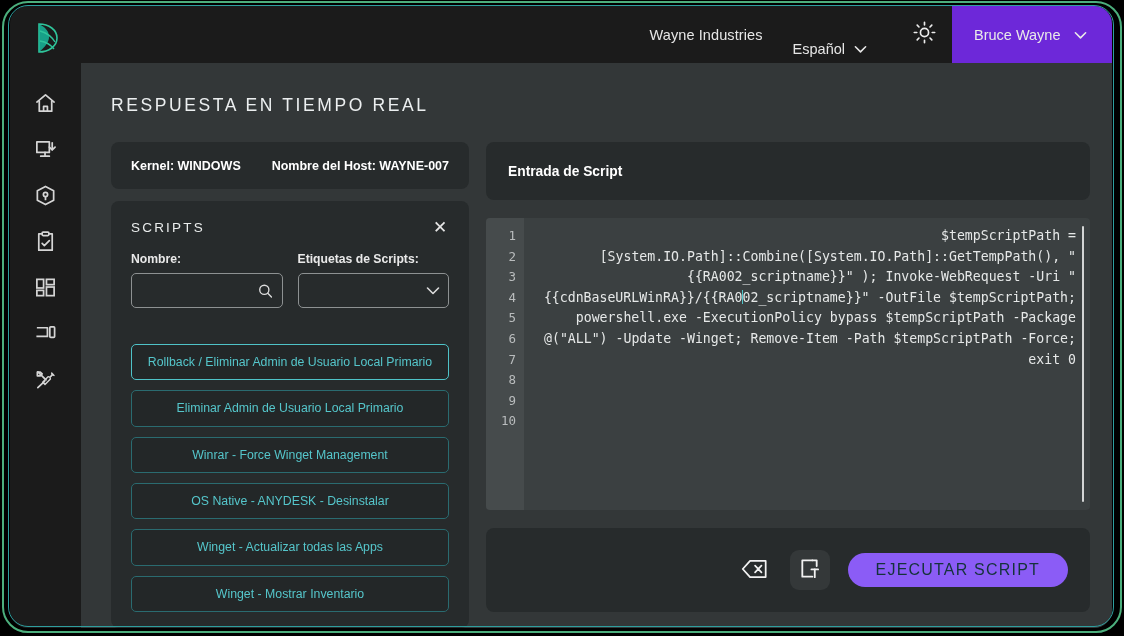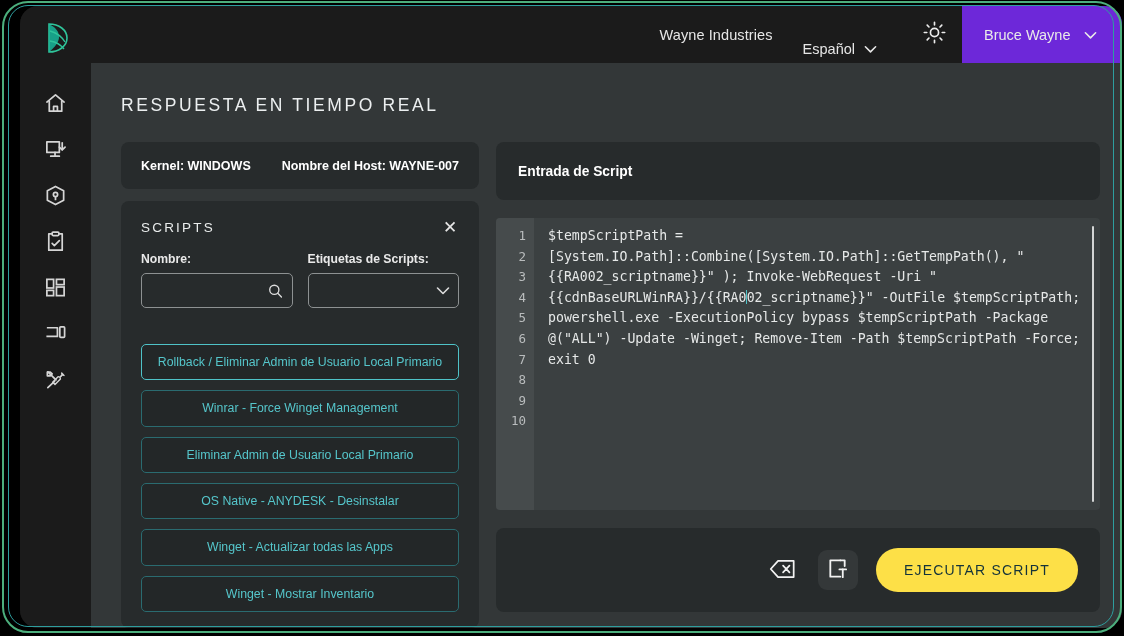--- a/index.html
+++ b/index.html
@@ -26,21 +26,21 @@
   .frame-inner {
     position: absolute;
     left: 8px; top: 5px; right: 10px; bottom: 9px;
     border: 1px solid #2e9e9e;
     border-radius: 20px;
     pointer-events: none;
     z-index: 40;
   }
   .app {
     position: absolute;
-    left: 20px; top: 6px;
+    left: 10px; top: 6px;
     width: 1102px; height: 622px;
     background: #121212;
     border-radius: 18px;
     overflow: hidden;
     display: flex;
   }
 
   
   .sidebar {
     width: 71px;
@@ -280,20 +280,21 @@
     flex: 1;
     padding: 8px 14px 0 14px;
     color: #e6e8e8;
     font-family: "DejaVu Sans Mono", monospace;
     font-size: 13.2px;
     line-height: 20.6px;
     white-space: pre-wrap;
     word-break: break-word;
     overflow: hidden;
     position: relative;
+    text-align: right;
   }
   .caret {
     display: inline-block;
     width: 1.5px; height: 14px;
     background: #4ec3c8;
     vertical-align: -2px;
     margin: 0 -0.7px;
   }
   .edscroll {
     position: absolute;
@@ -320,27 +321,27 @@
     color: #f2f2f2; cursor: pointer;
     background: transparent;
     border: 0;
   }
   .icon-btn.boxed {
     background: #343839;
     border-radius: 9px;
     width: 40px; height: 40px;
   }
   .run-btn {
-    background: #fde047;
+    background: #8b5cf6;
     color: #14333a;
     border: 0;
     border-radius: 22px;
-    height: 44px;
+    height: 34px;
     padding: 0 28px;
-    font-size: 14px;
+    font-size: 16px;
     letter-spacing: 1.2px;
     cursor: pointer;
     font-family: inherit;
   }
 </style>
 </head>
 <body>
 
 <div id="root">
   <div class="app">
@@ -494,22 +495,22 @@
                       <svg width="14" height="9" viewBox="0 0 14 9" fill="none" stroke="currentColor" stroke-width="1.6" stroke-linecap="round" stroke-linejoin="round">
                           <path d="M1.5 1.5 7 7l5.5-5.5"></path>
                         </svg>
                     </span>
                   </div>
                 </div>
               </div>
 
               <div class="script-list">
                 <button class="script-btn active">Rollback / Eliminar Admin de Usuario Local Primario</button>
+                <button class="script-btn">Eliminar Admin de Usuario Local Primario</button>
                 <button class="script-btn">Winrar - Force Winget Management</button>
-                <button class="script-btn">Eliminar Admin de Usuario Local Primario</button>
                 <button class="script-btn">OS Native - ANYDESK - Desinstalar</button>
                 <button class="script-btn">Winget - Actualizar todas las Apps</button>
                 <button class="script-btn">Winget - Mostrar Inventario</button>
               </div>
             </div>
           </div>
 
           <div class="col-right">
             <div class="entry-head">Entrada de Script</div>
 

